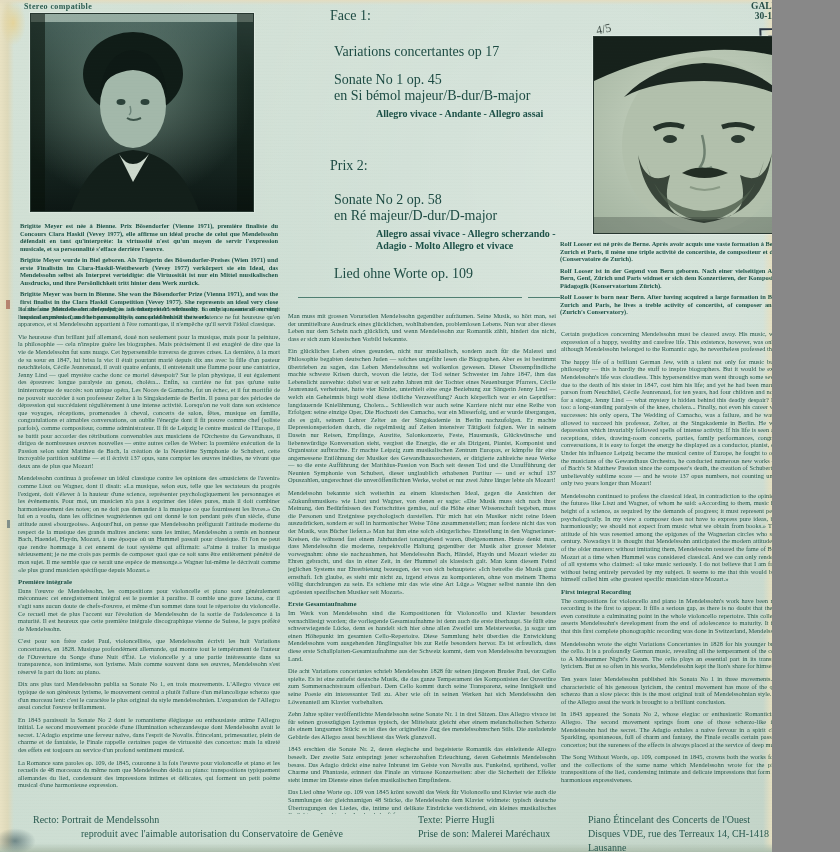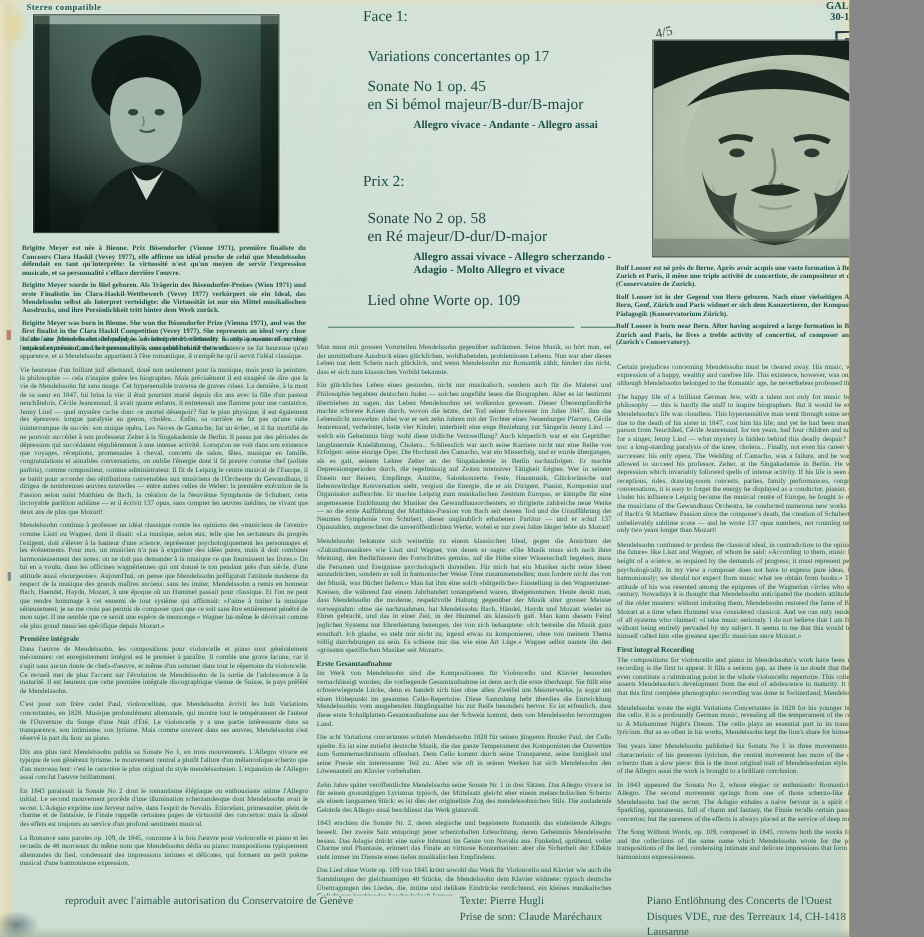--- a/index.html
+++ b/index.html
@@ -61,21 +61,21 @@
 
   .col{position:absolute;font-size:6.4px;line-height:7.6px;color:#245449;text-align:justify;overflow:hidden;}
   .col p{margin:0 0 5px 0;}
   .col .h{font-weight:bold;font-size:6.8px;margin:0 0 1px 0;color:#1b4f45;}
   .col-fr{left:18px;top:305px;width:262px;height:494px;}
   .col-de{left:288px;top:312px;width:268px;height:502px;}
   .col-en{left:561px;top:330px;width:273px;height:484px;}
 
   .credits{position:absolute;font-size:10px;line-height:14px;color:#2a5a50;}
   .cred-recto{left:33px;top:813px;}
-  .cred-recto .line2{margin-left:26px;}
+  .cred-recto .line2{margin-left:48px;}
   .cred-texte{left:418px;top:813px;}
   .cred-vde{left:588px;top:813px;}
 </style>
 </head>
 <body>
 
 <div class="sleeve">
 
   <div class="edge-left"></div>
   <div class="edge-right"></div>
@@ -209,25 +209,26 @@
     <p>Mendelssohn continued to profess the classical ideal, in contradiction to the opinions of the «musicians of the future» like Liszt and Wagner, of whom he said: «According to them, music has to be elevated to the height of a science, as required by the demands of progress; it must represent personages and the events psychologically. In my view a composer does not have to express pure ideas, but must combine notes harmoniously; we should not expect from music what we obtain from books.» This so very «bourgeois» attitude of his was resented among the epigones of the Wagnerian circles who set the tone for almost a century. Nowadays it is thought that Mendelssohn anticipated the modern attitude of respecting the music of the older masters: without imitating them, Mendelssohn restored the fame of Bach, Handel, Haydn and Mozart at a time when Hummel was considered classical. And we can only render homage to this enemy of all systems who claimed: «I take music seriously. I do not believe that I am free to compose anything without being entirely pervaded by my subject. It seems to me that this would be a sort of lie.» Wagner himself called him «the greatest specific musician since Mozart.»</p>
     <p class="h">First integral Recording</p>
     <p>The compositions for violoncello and piano in Mendelssohn's work have been neglected; this complete recording is the first to appear. It fills a serious gap, as there is no doubt that these are masterpieces and even constitute a culminating point in the whole violoncello repertoire. This collection, moreover, clearly asserts Mendelssohn's development from the end of adolescence to maturity. It is a happy circumstance that this first complete phonographic recording was done in Switzerland, Mendelssohn's favourite country.</p>
     <p>Mendelssohn wrote the eight Variations Concertantes in 1828 for his younger brother Paul, who played the cello. It is a profoundly German music, revealing all the temperament of the composer of the Overture to A Midsummer Night's Dream. The cello plays an essential part in its transparence, its impact and lyricism. But as so often in his works, Mendelssohn kept the lion's share for himself, at the piano.</p>
     <p>Ten years later Mendelssohn published his Sonata No 1 in three movements. The Allegro vivace is characteristic of his generous lyricism, the central movement has more of the quality of a melancholic scherzo than a slow piece: this is the most original trait of Mendelssohnian style. With the expansiveness of the Allegro assai the work is brought to a brilliant conclusion.</p>
     <p>In 1843 appeared the Sonata No 2, whose elegiac or enthusiastic Romanticism pervades the initial Allegro. The second movement springs from one of those scherzo-like illuminations of which Mendelssohn had the secret. The Adagio exhales a naive fervour in a spirit close to that of Novalis. Sparkling, spontaneous, full of charm and fantasy, the Finale recalls certain passages of virtuosity in the concertos; but the sureness of the effects is always placed at the service of deep musical feeling.</p>
     <p>The Song Without Words, op. 109, composed in 1845, crowns both the works for violoncello and piano and the collections of the same name which Mendelssohn wrote for the piano: typically German transpositions of the lied, condensing intimate and delicate impressions that form a short musical poem of harmonious expressiveness.</p>
   </div>
 
   <div class="credits cred-recto">
+    <div>Recto: Portrait de Mendelssohn</div>
     <div class="line2">reproduit avec l'aimable autorisation du Conservatoire de Genève</div>
   </div>
   <div class="credits cred-texte">
     <div>Texte: Pierre Hugli</div>
-    <div>Prise de son: Claude Maréchaux</div>
+    <div>Prise de son: Malerei Maréchaux</div>
   </div>
   <div class="credits cred-vde">
-    <div>Piano Entlöhnung des Concerts de l'Ouest</div>
+    <div>Piano Étincelant des Concerts de l'Ouest</div>
     <div>Disques VDE, rue des Terreaux 14, CH-1418 Lausanne</div>
   </div>
 
   <div class="texture"></div>
 </div>
 
 </body></html>

